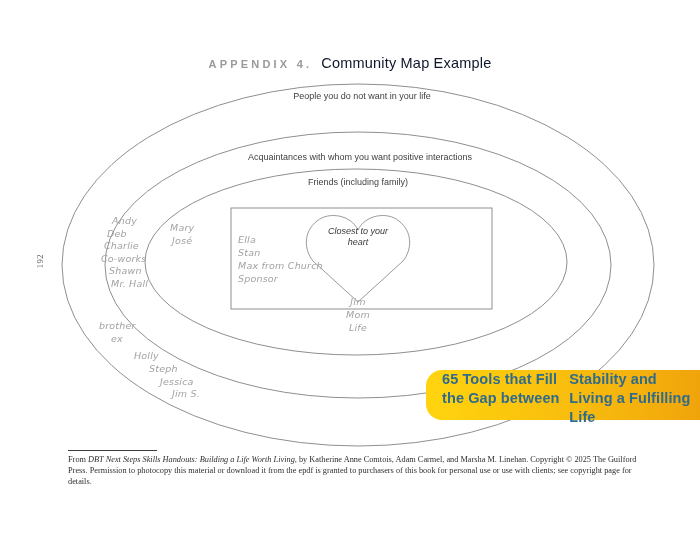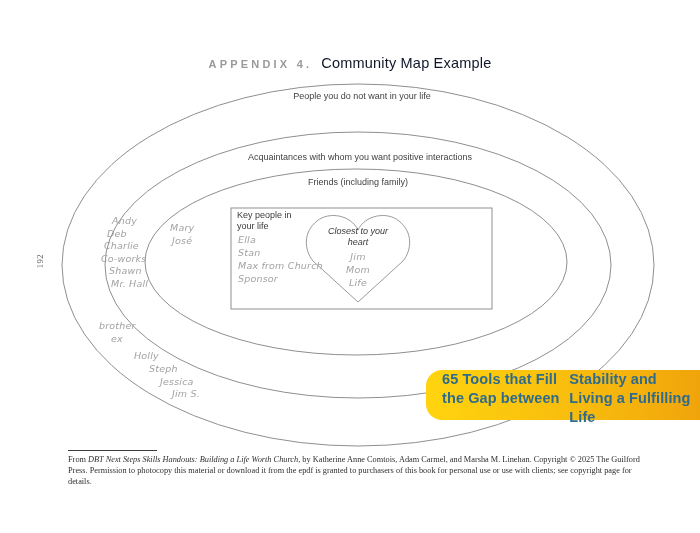--- a/index.html
+++ b/index.html
@@ -32,21 +32,21 @@
   }
   .heart-title{
     position:absolute;left:358px;top:226px;width:62px;transform:translateX(-50%);
     font-size:9px;line-height:11px;color:#3a3a3a;text-align:center;font-style:italic;
   }
   
   .hw{
     position:absolute;font-family:"DejaVu Sans",sans-serif;font-style:italic;
     font-size:9.5px;color:#a2a2a2;white-space:nowrap;letter-spacing:0.2px;
   }
-  .hw.center{transform:translateX(-50%);}
+  .hw.center{transform:translateX(-50%);margin-top:45px;}
   
   .banner{
     position:absolute;left:426px;top:370px;width:274px;height:50px;
     background:linear-gradient(90deg,#FFD40E 0%,#F6B50D 70%,#F0A40B 100%);
     border-radius:16px 0 0 16px;
     display:flex;justify-content:center;
     padding-left:16px;box-sizing:border-box;
   }
   .banner-line{
     font-size:14.5px;line-height:19px;font-weight:bold;color:#2F6B8C;
@@ -83,21 +83,20 @@
     <ellipse cx="358" cy="265" rx="253" ry="133" fill="none" stroke="#8F8F8F" stroke-width="1"></ellipse>
     <ellipse cx="356" cy="262" rx="211" ry="93" fill="none" stroke="#8F8F8F" stroke-width="1"></ellipse>
     <rect x="231" y="208" width="261" height="101" fill="#ffffff" stroke="#8F8F8F" stroke-width="1"></rect>
     <path d="M 358 230 C 351 215, 329 211, 317 221 C 303 232, 304 250, 313 261 L 358 302 L 403 261 C 412 250, 413 232, 399 221 C 387 211, 365 215, 358 230 Z" fill="#ffffff" stroke="#9a9a9a" stroke-width="1"></path>
   </svg>
 
   <div class="ring-label" style="left:362px;top:91px">People you do not want in your life</div>
   <div class="ring-label" style="left:360px;top:152px">Acquaintances with whom you want positive interactions</div>
   <div class="ring-label" style="left:358px;top:177px">Friends (including family)</div>
 
-  <div class="box-title">Key people in your life</div>
   <div class="hw" style="left:238px;top:234px">Ella</div>
   <div class="hw" style="left:238px;top:247px">Stan</div>
   <div class="hw" style="left:238px;top:260px">Max from Church</div>
   <div class="hw" style="left:238px;top:273px">Sponsor</div>
 
   <div class="heart-title">Closest to your heart</div>
   <div class="hw center" style="left:358px;top:251px">Jim</div>
   <div class="hw center" style="left:358px;top:264px">Mom</div>
   <div class="hw center" style="left:358px;top:277px">Life</div>
 
@@ -121,17 +120,17 @@
 
   <div class="banner">
     <div class="banner-line">65 Tools that Fill the Gap between</div>
     <div class="banner-line">Stability and Living a Fulfilling Life</div>
   </div>
 
   <div class="page-number">192</div>
 
   <div class="footer-rule"></div>
   <div class="footer">
-    <span>From </span><span class="it">DBT Next Steps Skills Handouts: Building a Life Worth Church</span><span>, by Katherine Anne Comtois, Adam Carmel, and Marsha M. Linehan. Copyright © 2025 The Guilford Press.</span>
+    <span>From </span><span class="it">DBT Next Steps Skills Handouts: Building a Life Worth Living</span><span>, by Katherine Anne Comtois, Adam Carmel, and Marsha M. Linehan. Copyright © 2025 The Guilford Press.</span>
     <span>Permission to photocopy this material or download it from the epdf is granted to purchasers of this book for personal use or use with clients; see copyright page for details.</span>
   </div>
 
 </div>
 
 </body></html>

